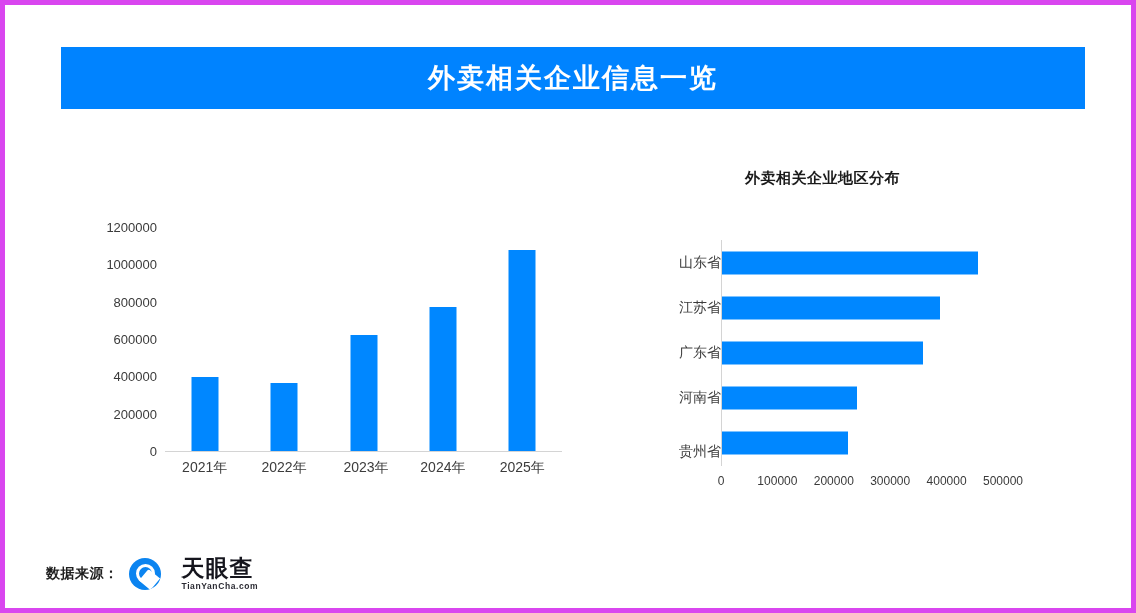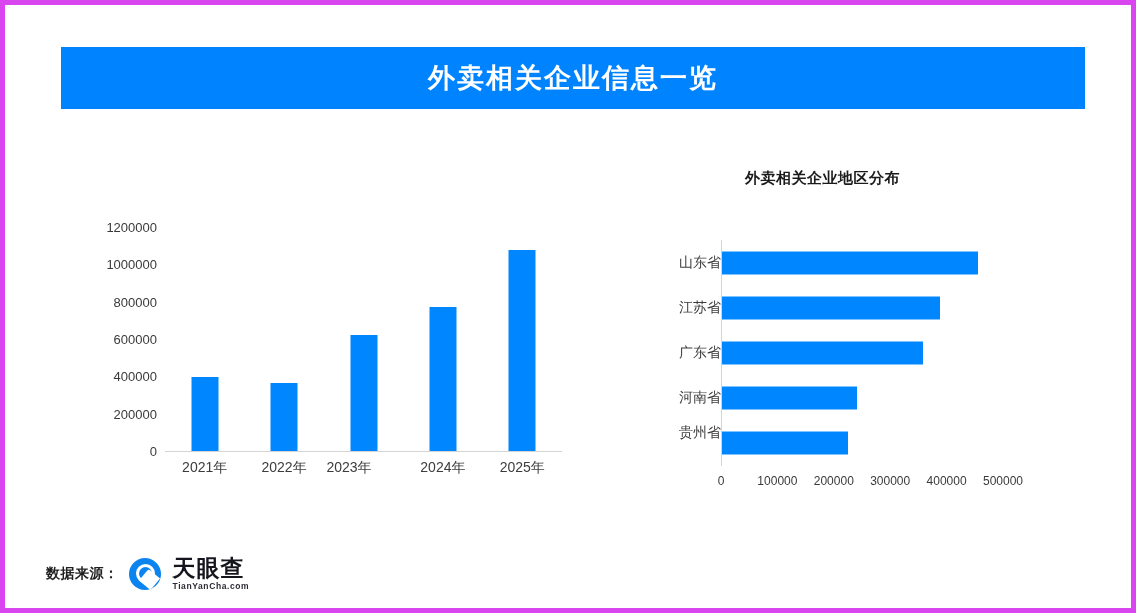--- a/index.html
+++ b/index.html
@@ -182,21 +182,21 @@
   }
   .source-label {
     font-size: 14px;
     font-weight: bold;
     color: #1f1f1f;
     letter-spacing: 0.5px;
   }
   .tyc-logo {
     display: flex;
     align-items: center;
-    gap: 12px;
+    gap: 21px;
   }
   .tyc-mark {
     width: 32px;
     height: 32px;
     border-radius: 50%;
     background: #0b84f0;
     position: relative;
     overflow: hidden;
     flex: none;
   }
@@ -311,42 +311,42 @@
           <div class="v-bar" style="left: 39.7px; height: 73.92px; background: rgb(0, 135, 255);"></div>
           <div class="v-bar" style="left: 119.1px; height: 67.9467px; background: rgb(0, 135, 255);"></div>
           <div class="v-bar" style="left: 198.5px; height: 115.92px; background: rgb(0, 135, 255);"></div>
           <div class="v-bar" style="left: 277.9px; height: 143.92px; background: rgb(0, 135, 255);"></div>
           <div class="v-bar" style="left: 357.3px; height: 201.04px; background: rgb(0, 135, 255);"></div>
         </div>
       <div class="v-baseline"></div>
       <div class="v-xlabels">
           <div class="v-xlabel" style="left: 39.7px;">2021年</div>
           <div class="v-xlabel" style="left: 119.1px;">2022年</div>
-          <div class="v-xlabel" style="left: 184px;">2023年</div>
+          <div class="v-xlabel" style="left: 201px;">2023年</div>
           <div class="v-xlabel" style="left: 277.9px;">2024年</div>
           <div class="v-xlabel" style="left: 357.3px;">2025年</div>
         </div>
     </div>
   </div>
 
   <div class="chart-panel panel-right">
     <div class="chart-title title-right">外卖相关企业地区分布</div>
     <div class="hplot">
       <div class="h-axisline"></div>
       <div class="h-rows">
           <div class="h-bar" style="top: 22.6px; width: 256.056px; background: rgb(0, 135, 255);"></div>
           <div class="h-ylabel" style="top: 22.6px;">山东省</div>
           <div class="h-bar" style="top: 67.8px; width: 217.704px; background: rgb(0, 135, 255);"></div>
           <div class="h-ylabel" style="top: 67.8px;">江苏省</div>
           <div class="h-bar" style="top: 113px; width: 200.784px; background: rgb(0, 135, 255);"></div>
           <div class="h-ylabel" style="top: 113px;">广东省</div>
           <div class="h-bar" style="top: 158.2px; width: 134.796px; background: rgb(0, 135, 255);"></div>
           <div class="h-ylabel" style="top: 158.2px;">河南省</div>
           <div class="h-bar" style="top: 203.4px; width: 125.772px; background: rgb(0, 135, 255);"></div>
-          <div class="h-ylabel" style="top: 193px;">贵州省</div>
+          <div class="h-ylabel" style="top: 212px;">贵州省</div>
         </div>
       <div class="h-xlabels">
           <div class="h-xlabel" style="left: 0px;">0</div>
           <div class="h-xlabel" style="left: 56.4px;">100000</div>
           <div class="h-xlabel" style="left: 112.8px;">200000</div>
           <div class="h-xlabel" style="left: 169.2px;">300000</div>
           <div class="h-xlabel" style="left: 225.6px;">400000</div>
           <div class="h-xlabel" style="left: 282px;">500000</div>
         </div>
     </div>

